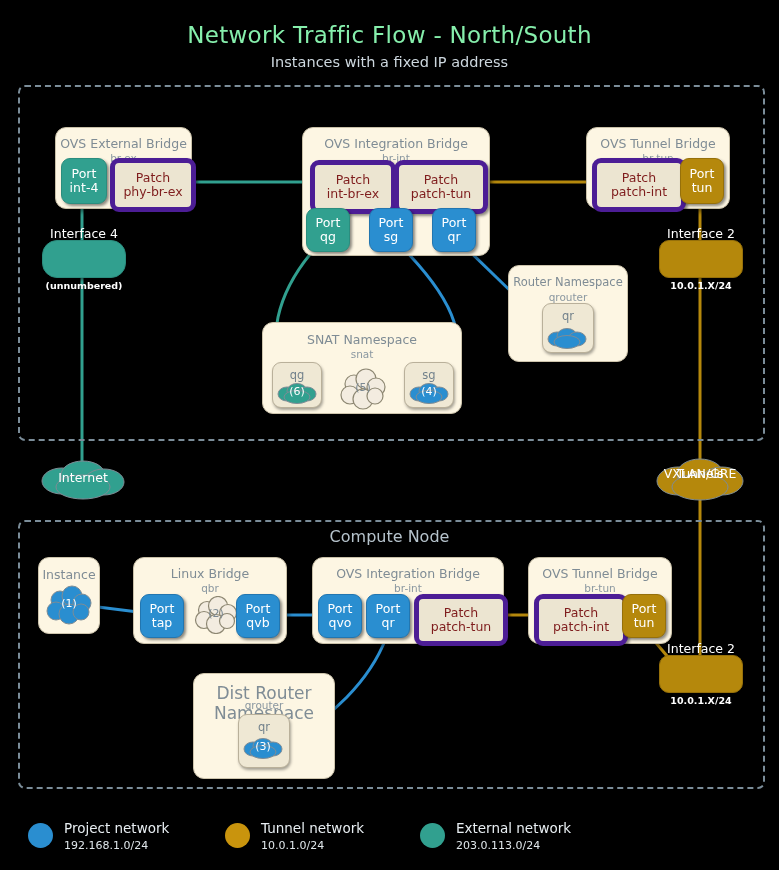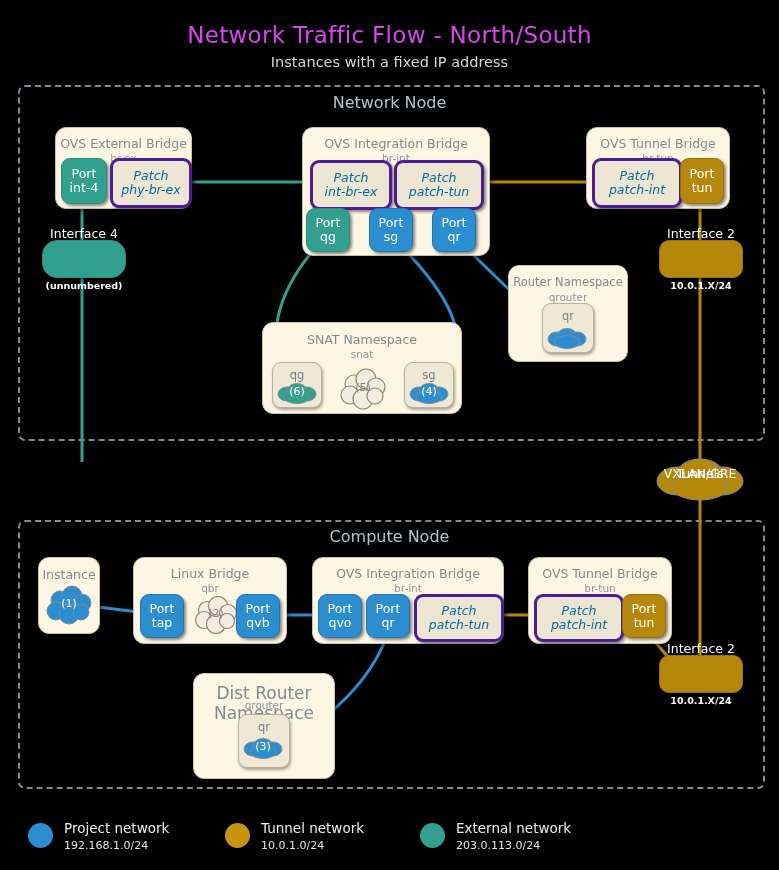--- a/index.html
+++ b/index.html
@@ -3,21 +3,21 @@
 <meta charset="utf-8">
 <style>
   html,body{margin:0;padding:0;background:#000;}
   body{width:779px;height:870px;position:relative;overflow:hidden;
        font-family:"DejaVu Sans","Liberation Sans",sans-serif;}
   .stage{position:absolute;inset:0;width:779px;height:870px;}
   svg.wires{position:absolute;left:0;top:0;width:779px;height:870px;pointer-events:none;}
 
   
   .title{position:absolute;left:0;top:22px;width:779px;text-align:center;
-         color:#d946ef;font-size:23px;letter-spacing:.3px;}
+         color:#86efac;font-size:23px;letter-spacing:.3px;}
   .subtitle{position:absolute;left:0;top:54px;width:779px;text-align:center;
          color:#cdd7de;font-size:14.5px;}
   .node-title{position:absolute;text-align:center;color:#b6c3cc;font-size:16px;}
 
   
   .nodeframe{position:absolute;border:2px dashed #7b8d99;border-radius:7px;background:transparent;}
 
   
   .bridge{position:absolute;background:#fdf6e3;border:1px solid #c9c0a8;border-radius:11px;
           box-shadow:2px 3px 4px rgba(0,0,0,.45);}
@@ -34,21 +34,21 @@
   .subbox .lbl{position:absolute;left:0;top:5px;width:100%;text-align:center;color:#73828c;font-size:11.5px;}
 
   
   .pill{position:absolute;border-radius:9px;display:flex;flex-direction:column;
         align-items:center;justify-content:center;color:#fff;font-size:12.5px;line-height:1.12;
         box-shadow:2px 2px 3px rgba(0,0,0,.45);text-align:center;}
   .pill .l2{font-size:12.5px;}
   .pill.teal{background:#31a08f;border:1px solid #2b8d7e;}
   .pill.blue{background:#2a8ed0;border:1px solid #2276b0;}
   .pill.gold{background:#b5880c;border:1px solid #96700a;}
-  .pill.patch{background:#ece5d1;border:3px solid #4c1d95;color:#0369a1;font-style:italic;}
+  .pill.patch{background:#ece5d1;border:5px solid #4c1d95;color:#7f1d1d;}
   .pill.iface{border-radius:10px;}
   .pill .sub{font-size:9.5px;font-weight:bold;margin-top:40px;}
 
   
   .cloud{position:absolute;}
   .cloud .ctext{position:absolute;left:0;width:100%;text-align:center;
                 color:#fff;font-size:12.5px;line-height:1.15;}
   .cloud.beige .ctext{color:#7a8892;}
 
   
@@ -99,40 +99,50 @@
     <path d="M222,615 L238,615" stroke="#8d8772" stroke-width="1.6" stroke-dasharray="4,3" fill="none"></path>
 
     <path d="M498,615 L538,615" stroke="#b5880c" stroke-width="3" fill="none"></path>
 
     <path d="M386,638 C370,680 330,720 288,740" stroke="#2a8ed0" stroke-width="3" fill="none"></path>
 
     <path d="M652,638 L672,662" stroke="#b5880c" stroke-width="3" fill="none"></path>
   </svg>
 
   <div class="nodeframe" style="left:18px;top:85px;width:743px;height:352px;"></div>
-  <div class="node-title" style="left:18px;top:93px;width:743px;">Network Node</div>
 
   <div class="bridge" style="left:55px;top:127px;width:135px;height:80px;">
     <div class="bt" style="top:8px;">OVS External Bridge</div>
     <div class="bs" style="top:24px;">br-ex</div>
   </div>
   <div class="pill teal" style="left:61px;top:158px;width:44px;height:44px;">
     <span>Port</span>
     <span class="l2">int-4</span>
   </div>
   <div class="pill patch" style="left:110px;top:158px;width:76px;height:44px;">
     <span>Patch</span>
     <span class="l2">phy-br-ex</span>
   </div>
 
   <div class="pill teal iface" style="left:42px;top:240px;width:82px;height:36px;border-radius:15px;">
     <span>Interface 4</span>
     <span class="sub">(unnumbered)</span>
   </div>
 
+  <div class="cloud" style="left:36px;top:457px;width:94px;height:44px;">
+    <svg width="94" height="44" viewBox="0 0 94 44">
+      <g fill="#31a08f" stroke="#7e8c95" stroke-width="1">
+        <ellipse cx="26" cy="24" rx="20" ry="13"></ellipse>
+          <ellipse cx="47" cy="18" rx="22" ry="14"></ellipse>
+        <ellipse cx="68" cy="25" rx="20" ry="13"></ellipse>
+          <ellipse cx="47" cy="30" rx="27" ry="12"></ellipse>
+      </g>
+    </svg>
+    <div class="ctext" style="top:14px;">Internet</div>
+  </div>
 
   <div class="bridge" style="left:302px;top:127px;width:186px;height:127px;">
     <div class="bt" style="top:8px;">OVS Integration Bridge</div>
     <div class="bs" style="top:24px;">br-int</div>
   </div>
   <div class="pill patch" style="left:310px;top:160px;width:76px;height:44px;">
     <span>Patch</span>
     <span class="l2">int-br-ex</span>
   </div>
   <div class="pill patch" style="left:394px;top:160px;width:84px;height:44px;">

